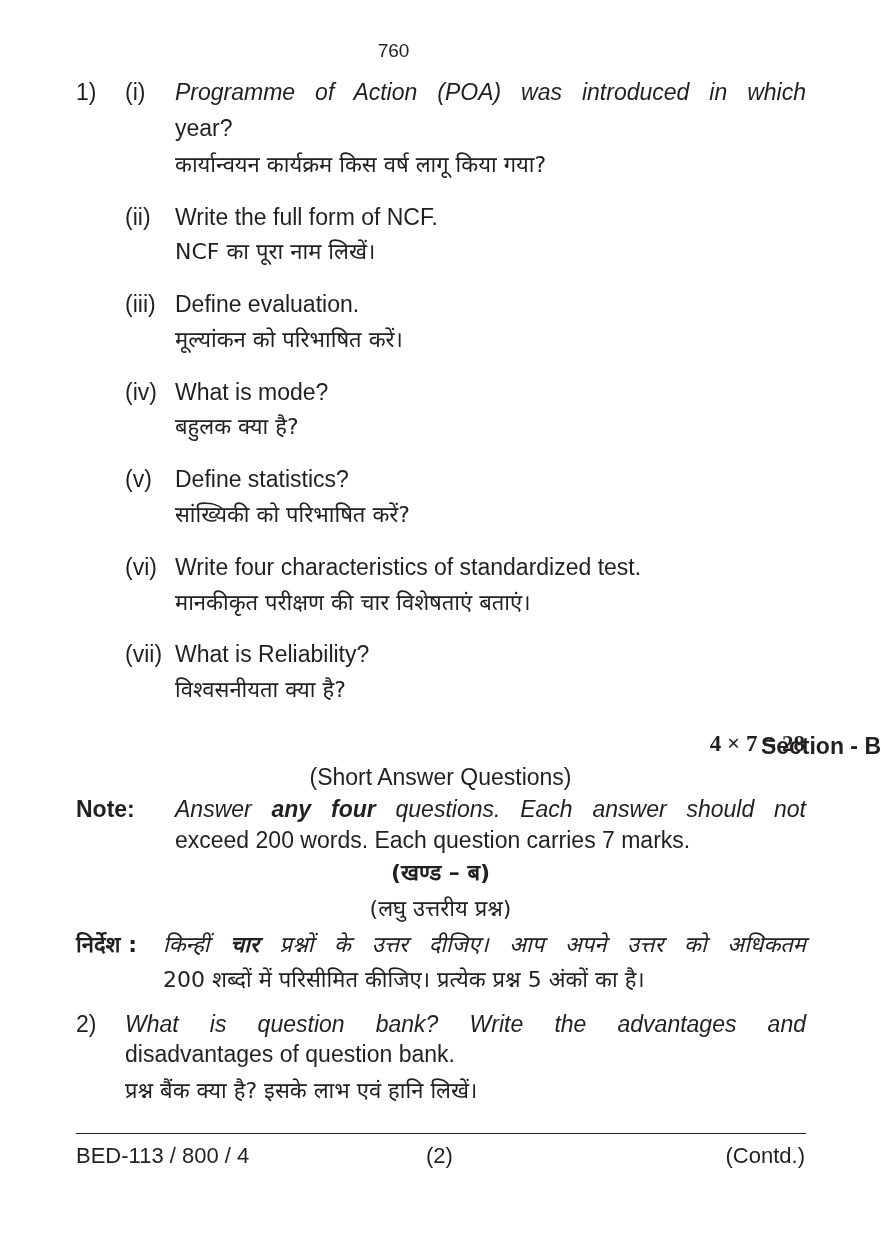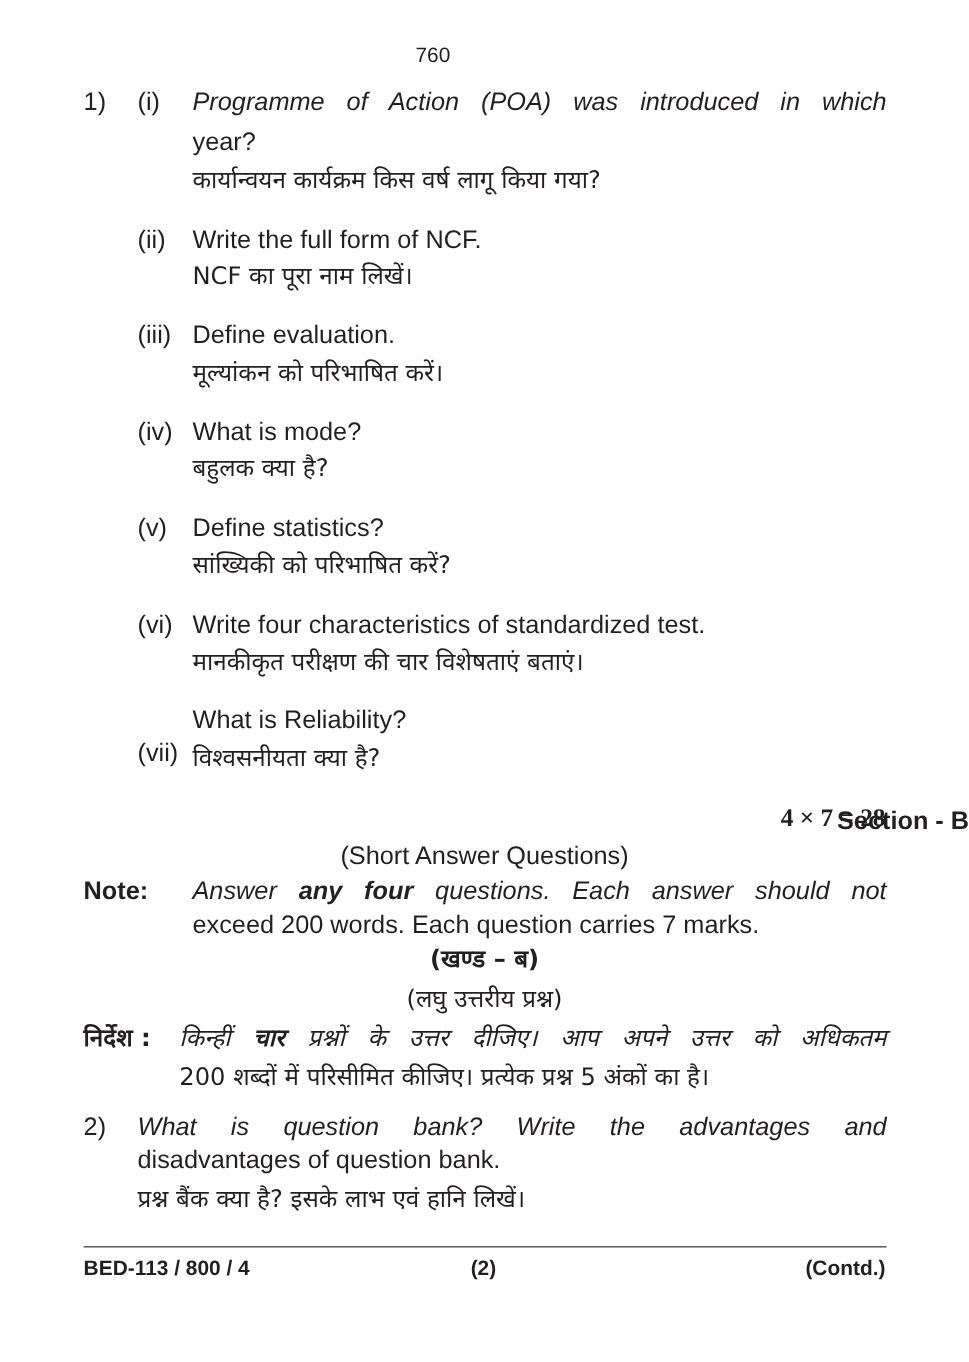--- a/index.html
+++ b/index.html
@@ -13,21 +13,21 @@
     .en { font-size: 23px; line-height: 30px; }
     .hi { font-family: "DejaVu Sans", sans-serif; font-size: 22px; line-height: 30px; }
     .qnum { position: absolute; left: 76px; font-size: 23px; }
     .sub { position: absolute; left: 125px; font-size: 23px; }
     .body-col { position: absolute; left: 175px; width: 631px; }
     .justify-full { text-align: justify; text-align-last: justify; font-style: italic; }
     .center { position: absolute; left: 0; width: 881px; text-align: center; }
     .bold { font-weight: bold; }
     .marks { position: absolute; right: 76px; font-family: "Liberation Serif", serif; font-weight: bold; font-size: 23px; }
     .rule { position: absolute; left: 76px; width: 730px; top: 1133px; height: 0; border-top: 1.5px solid #231f20; }
-    .footer { position: absolute; top: 1143px; font-size: 19px; font-weight: bold; }
+    .footer { position: absolute; top: 1143px; font-size: 22px; }
   </style>
 </head>
 <body>
 
 <div class="page-num">760</div>
 
 <div class="qnum en" style="top:77px;">1)</div>
 
 <div class="sub en" style="top:77px;">(i)</div>
 <div class="body-col en justify-full" style="top:77px;">Programme of Action (POA) was introduced in which</div>
@@ -47,21 +47,21 @@
 <div class="body-col hi" style="top:412px;">बहुलक क्या है?</div>
 
 <div class="sub en" style="top:464px;">(v)</div>
 <div class="body-col en" style="top:464px;">Define statistics?</div>
 <div class="body-col hi" style="top:500px;">सांख्यिकी को परिभाषित करें?</div>
 
 <div class="sub en" style="top:552px;">(vi)</div>
 <div class="body-col en" style="top:552px;">Write four characteristics of standardized test.</div>
 <div class="body-col hi" style="top:588px;">मानकीकृत परीक्षण की चार विशेषताएं बताएं।</div>
 
-<div class="sub en" style="top:669px;">(vii)</div>
+<div class="sub en" style="top:639px;">(vii)</div>
 <div class="body-col en" style="top:639px;">What is Reliability?</div>
 <div class="body-col hi" style="top:675px;">विश्वसनीयता क्या है?</div>
 
 <div class="center en bold" style="top:731px;text-align:right;">Section - B</div>
 <div class="marks" style="top:731px;">4 × 7 = 28</div>
 <div class="center en" style="top:762px;">(Short Answer Questions)</div>
 
 <div class="abs en bold" style="left:76px; top:794px;">Note:</div>
 <div class="body-col en justify-full" style="top:794px;"><span>Answer </span><span class="bold">any four</span><span> questions. Each answer should not</span></div>
 <div class="body-col en" style="top:825px;">exceed 200 words. Each question carries 7 marks.</div>

